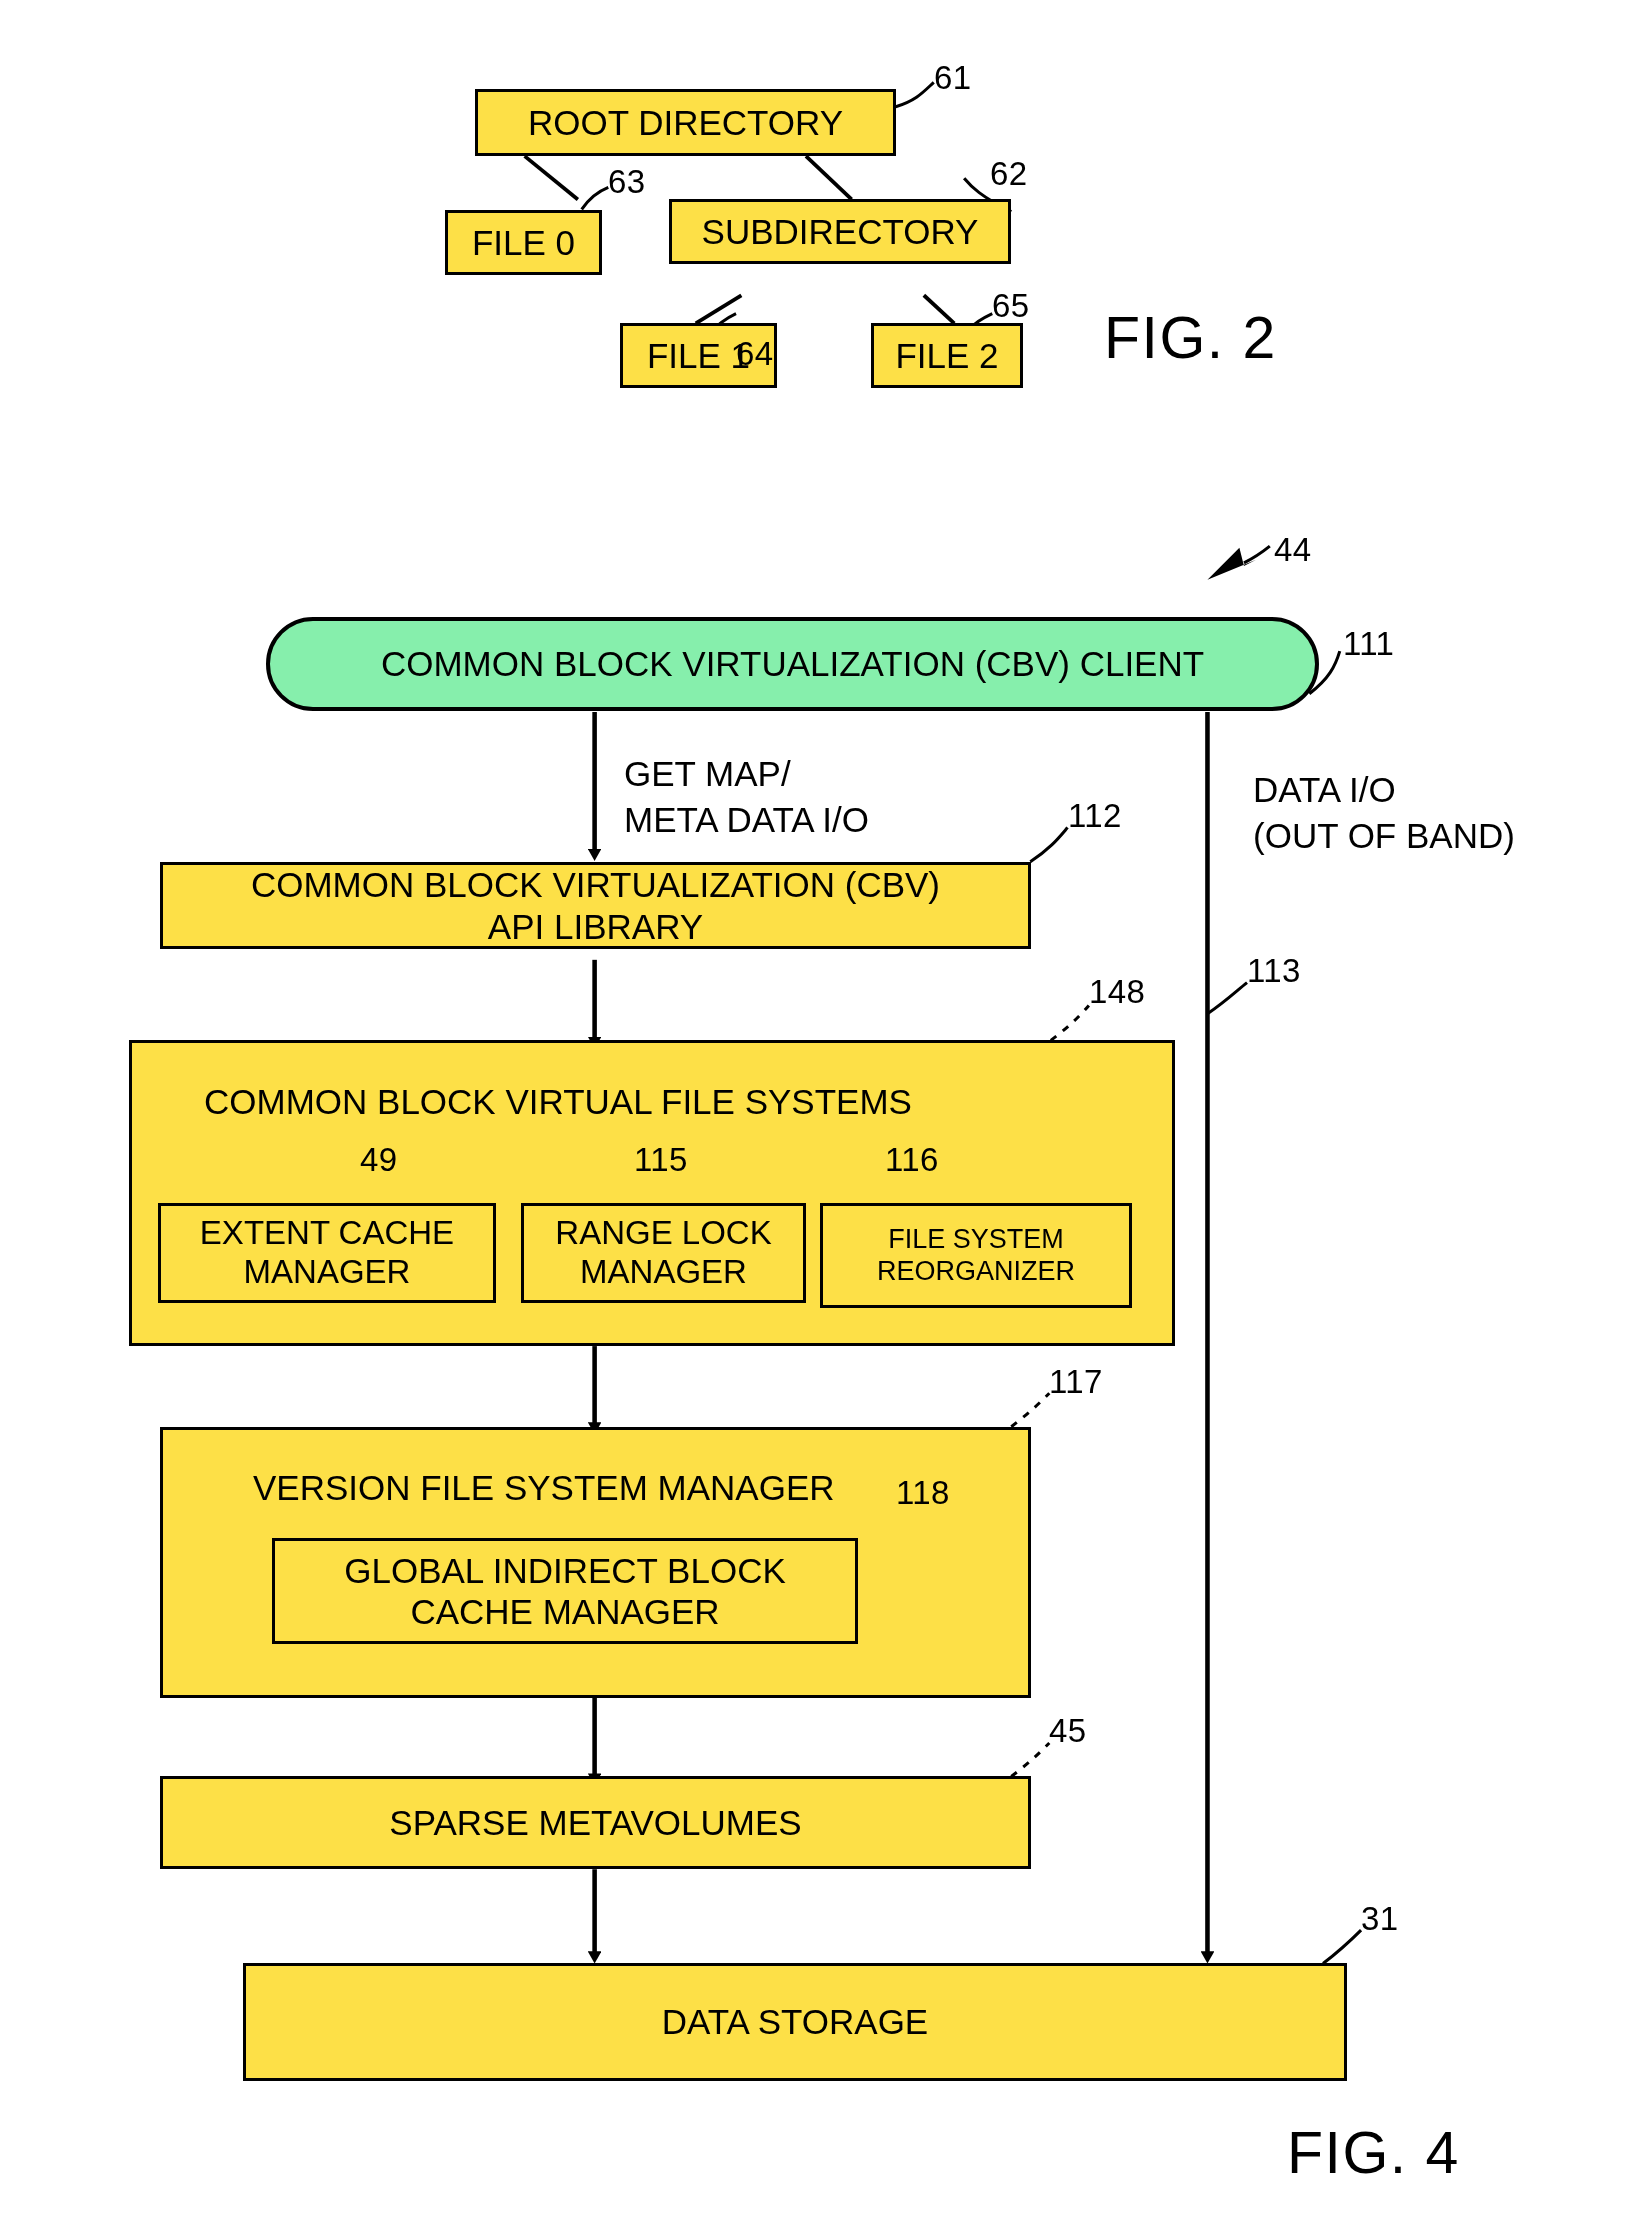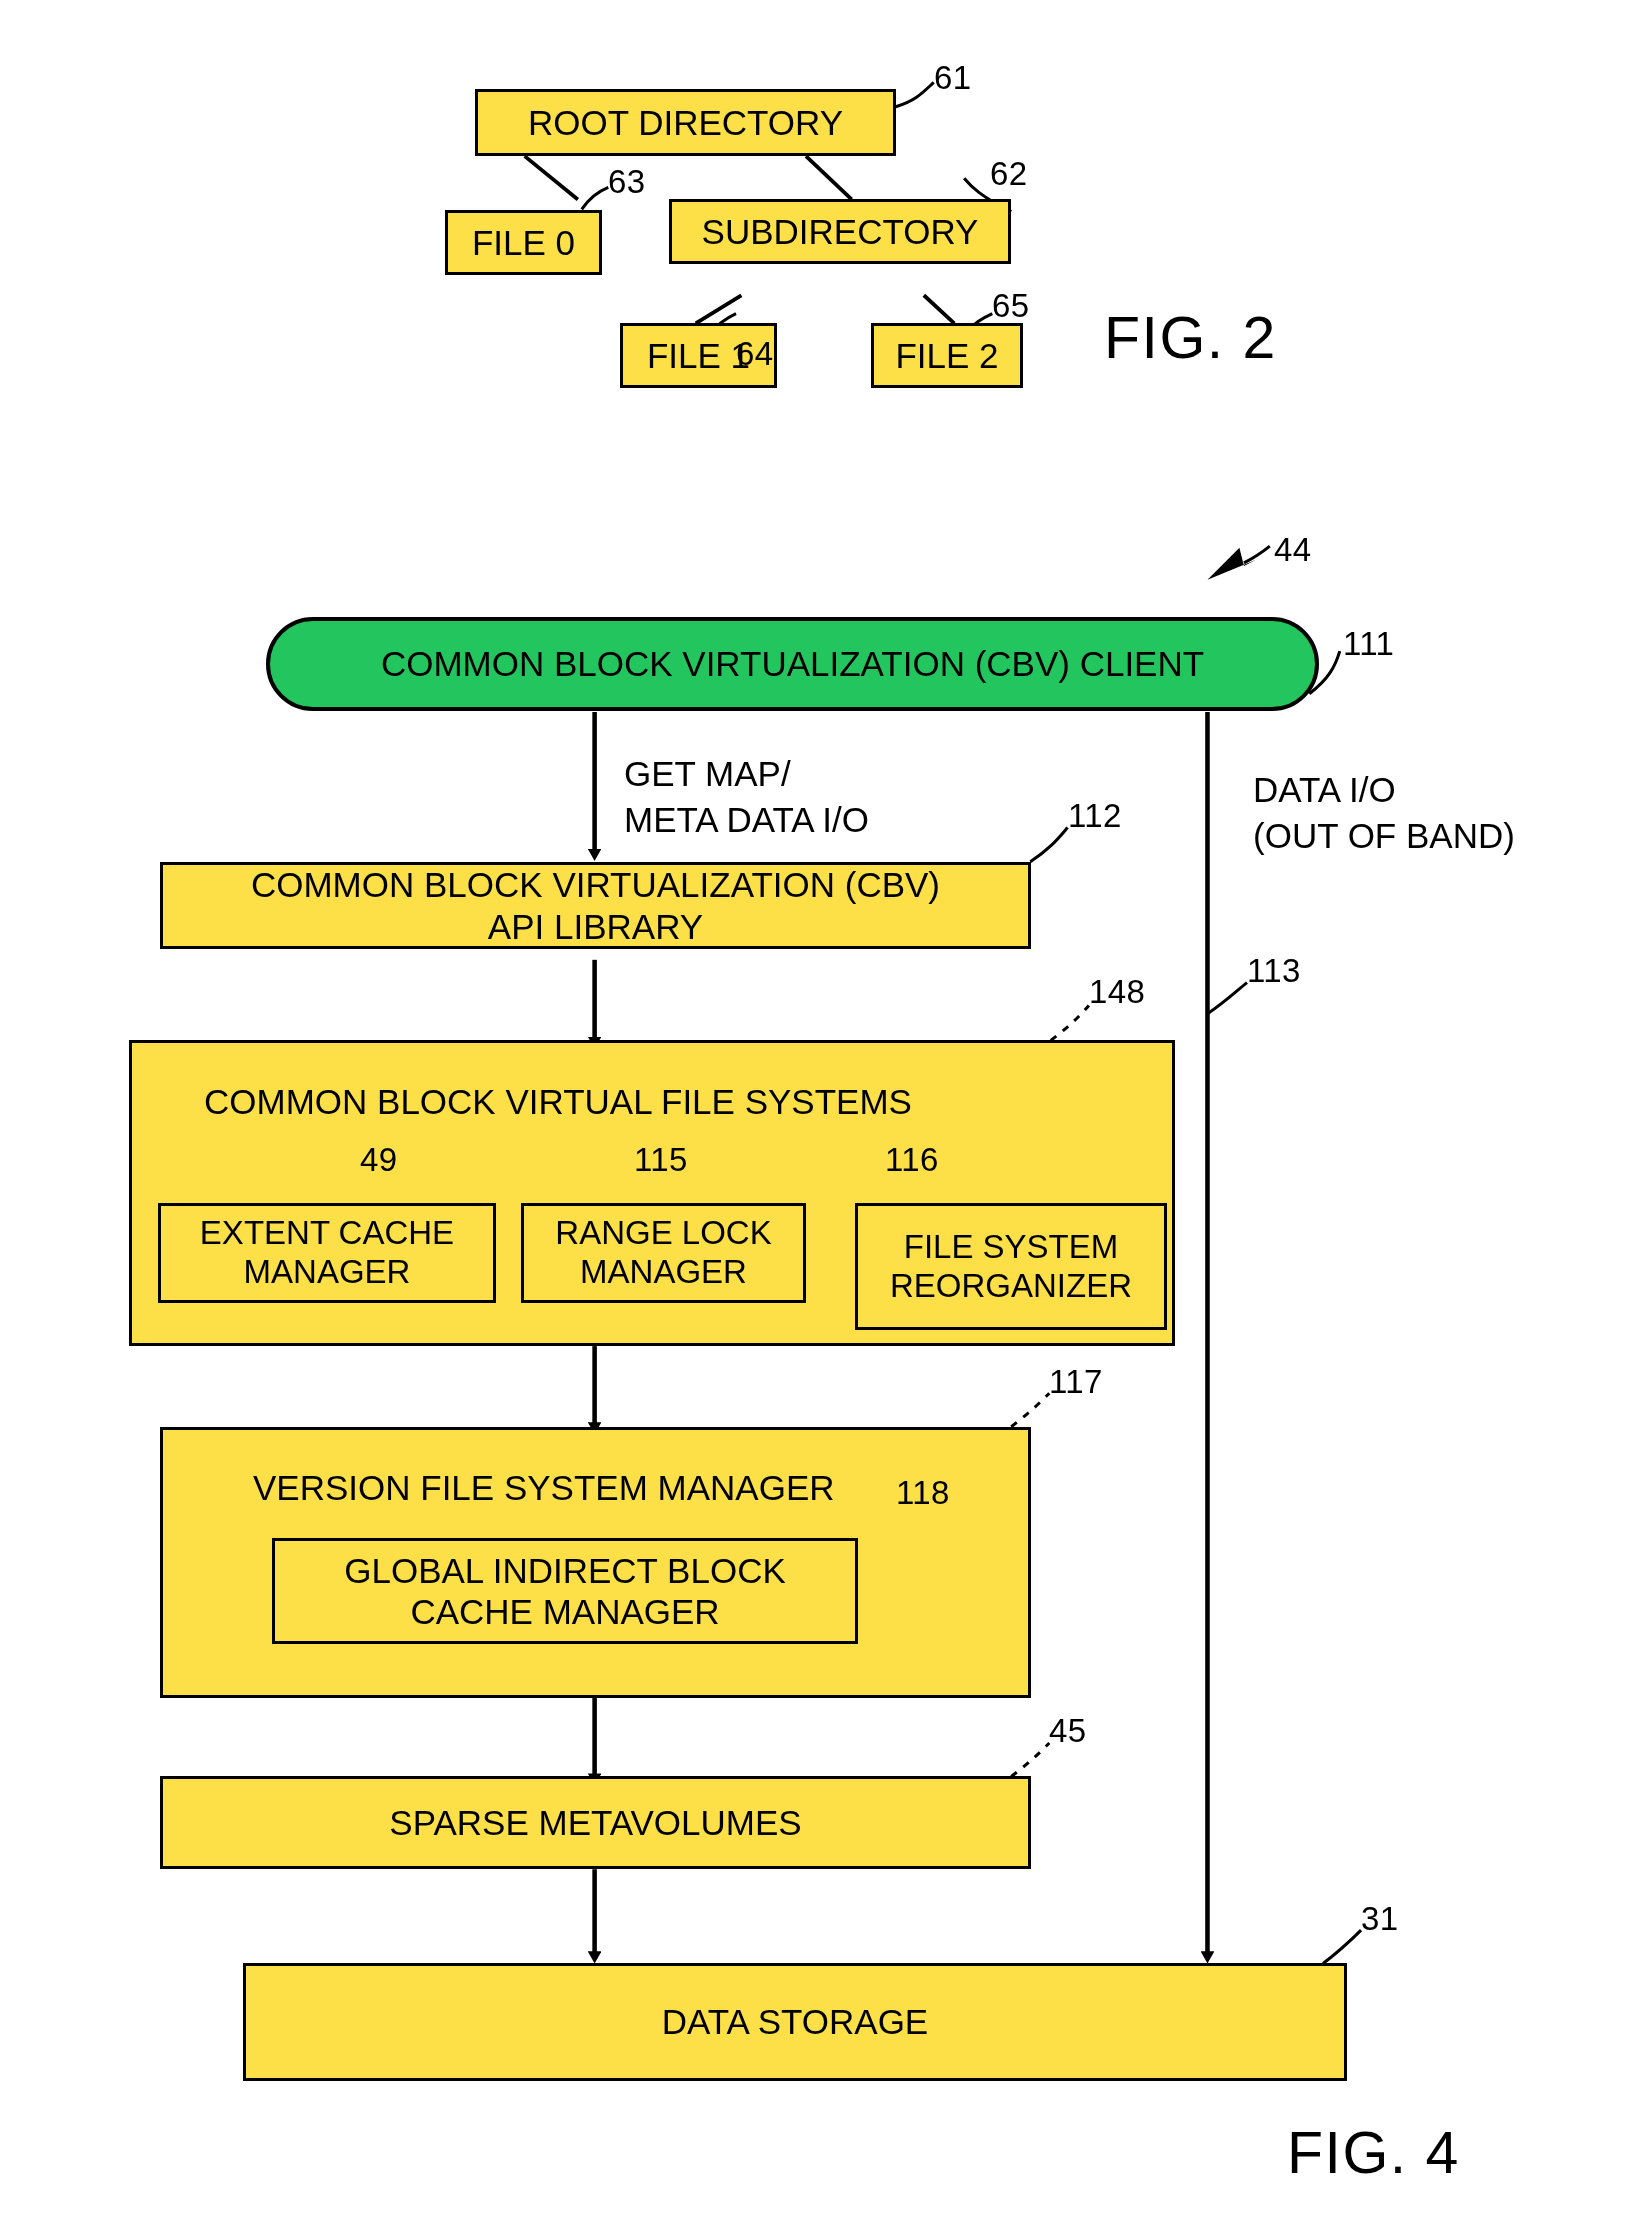--- a/index.html
+++ b/index.html
@@ -7,21 +7,21 @@
        font-family:"Liberation Sans","DejaVu Sans",sans-serif;color:#000;}
   .stage{position:absolute;left:0;top:0;width:1650px;height:2239px;}
   svg.lines{position:absolute;left:0;top:0;width:1650px;height:2239px;pointer-events:none;}
 
   .box{position:absolute;box-sizing:border-box;border:3px solid #000;background:#fde047;
        display:flex;align-items:center;justify-content:center;text-align:center;
        line-height:1.18;}
   .box.thick{border-width:3.8px;}
   .box.thin{border-width:3px;}
 
-  .rounded{position:absolute;box-sizing:border-box;border:4.6px solid #000;background:#22c55e;
+  .rounded{position:absolute;box-sizing:border-box;border:4.6px solid #000;background:#86efac;
            border-radius:59px;display:flex;align-items:center;justify-content:center;
            text-align:center;}
 
   .lbl{position:absolute;white-space:nowrap;}
   .refnum{position:absolute;white-space:nowrap;font-size:33px;letter-spacing:0.4px;}
   .figcap{position:absolute;white-space:nowrap;font-size:59px;letter-spacing:1.5px;}
 
   .topalign{align-items:flex-start;}
   .boxtext{display:block;width:100%;}
   .hdrtext{position:absolute;white-space:nowrap;}
@@ -157,21 +157,21 @@
     <span class="boxtext">MANAGER</span>
   </div>
   <div class="refnum" style="left:360px;top:1141px;">49</div>
 
   <div class="box thin" style="left:521px;top:1203px;width:285px;height:100px;font-size:33px;flex-direction:column;text-align:center;">
     <span class="boxtext">RANGE LOCK</span>
     <span class="boxtext">MANAGER</span>
   </div>
   <div class="refnum" style="left:634px;top:1141px;">115</div>
 
-  <div class="box thin" style="left:855px;top:1203px;width:312px;height:127px;font-size:33px;flex-direction:column;">
+  <div class="box thin" style="left:820px;top:1203px;width:312px;height:105px;font-size:27px;flex-direction:column;">
     <span class="boxtext">FILE SYSTEM</span>
     <span class="boxtext">REORGANIZER</span>
   </div>
   <div class="refnum" style="left:885px;top:1141px;">116</div>
 
   <div class="box thick topalign" style="left:160px;top:1427px;width:871px;height:271px;font-size:35px;">
     <span class="hdrtext" style="left:90px;top:37px;">VERSION FILE SYSTEM MANAGER</span>
   </div>
   <div class="refnum" style="left:1049px;top:1363px;">117</div>
 

